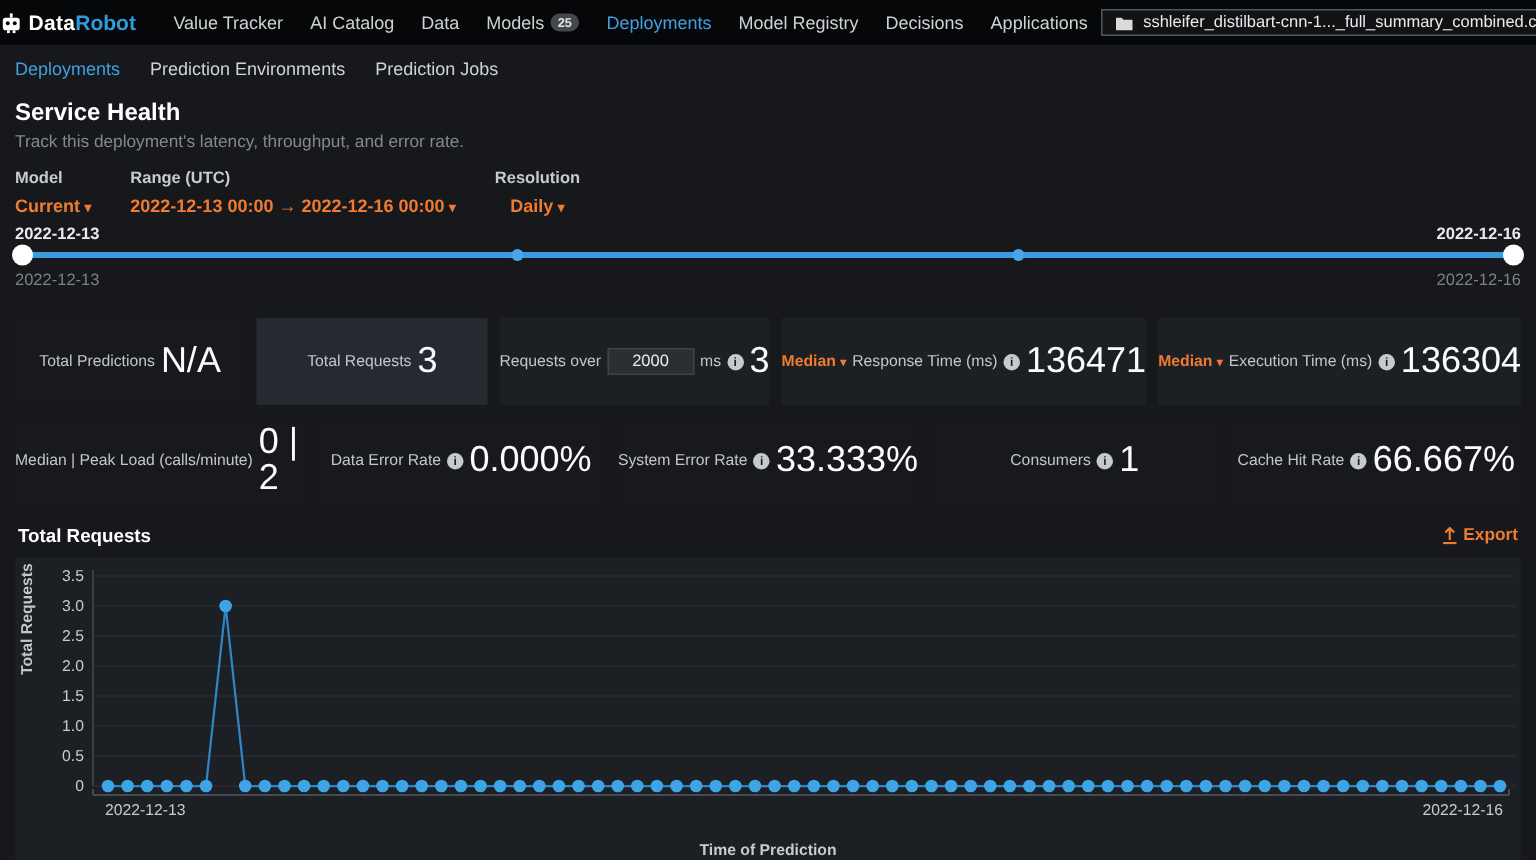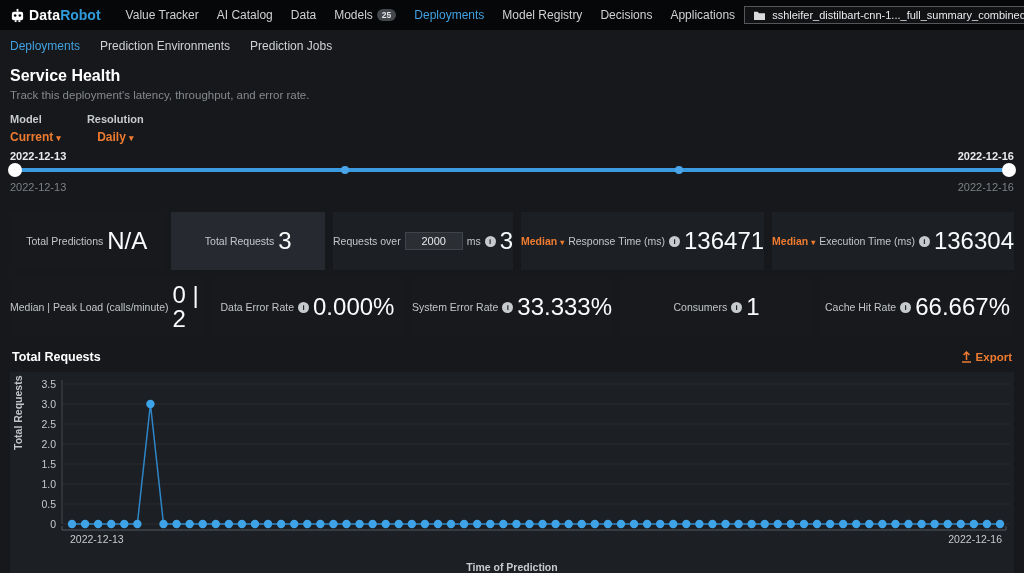--- a/index.html
+++ b/index.html
@@ -1,20 +1,20 @@
 <!DOCTYPE html>
 <html><head>
 <meta charset="utf-8">
 <style>
   * { margin:0; padding:0; box-sizing:border-box; }
   html,body { width:1024px; height:573px; overflow:hidden; background:#16181b;
     font-family:"Liberation Sans", sans-serif; color:#e8eaec; }
 
   
-  .topnav { height:30px; background:#060708; display:flex; padding:0 10px; }
+  .topnav { height:30px; background:#060708; display:flex; padding:0 0; }
   .logo { display:flex; align-items:center; margin-right:16px; cursor:pointer; }
   .logo svg { margin-right:4px; }
   .logo .d { font-weight:bold; font-size:14px; color:#fff; letter-spacing:.2px; }
   .logo .r { font-weight:bold; font-size:14px; color:#2f9bdb; }
   .nav-item { font-size:12px; color:#cfd2d4; margin:0 9px; cursor:pointer; display:flex; align-items:center; white-space:nowrap; }
   .nav-item.active { color:#41a0e0; }
   .badge-pill { background:#44484c; color:#e3e5e7; font-size:8.5px; font-weight:bold;
      border-radius:8px; padding:1px 5px; margin-left:4px; }
   .topnav-right { margin-left:auto; display:flex; align-items:center; gap:10px; }
   .file-select { display:flex; align-items:center; gap:6px; border:1px solid #53575b; background:#101214;
@@ -123,20 +123,24 @@
 
 <div class="page-header">
   <div class="page-title">Service Health</div>
   <div class="page-sub">Track this deployment's latency, throughput, and error rate.</div>
 </div>
 
 <div class="controls">
   <div class="ctrl">
     <label>Model</label>
     <div class="val"><span>Current</span><span class="caret">▾</span></div>
+  </div>
+  <div class="ctrl">
+    <label>Range (UTC)</label>
+    <div class="val"><span>2022-12-13  00:00 → 2022-12-16  00:00</span><span class="caret">▾</span></div>
   </div>
   <div class="ctrl">
     <label>Resolution</label>
     <div class="val"><span>Daily</span><span class="caret">▾</span></div>
   </div>
 </div>
 
 <div class="slider-zone">
   <div class="sl-top-left">2022-12-13</div>
   <div class="sl-top-right">2022-12-16</div>

